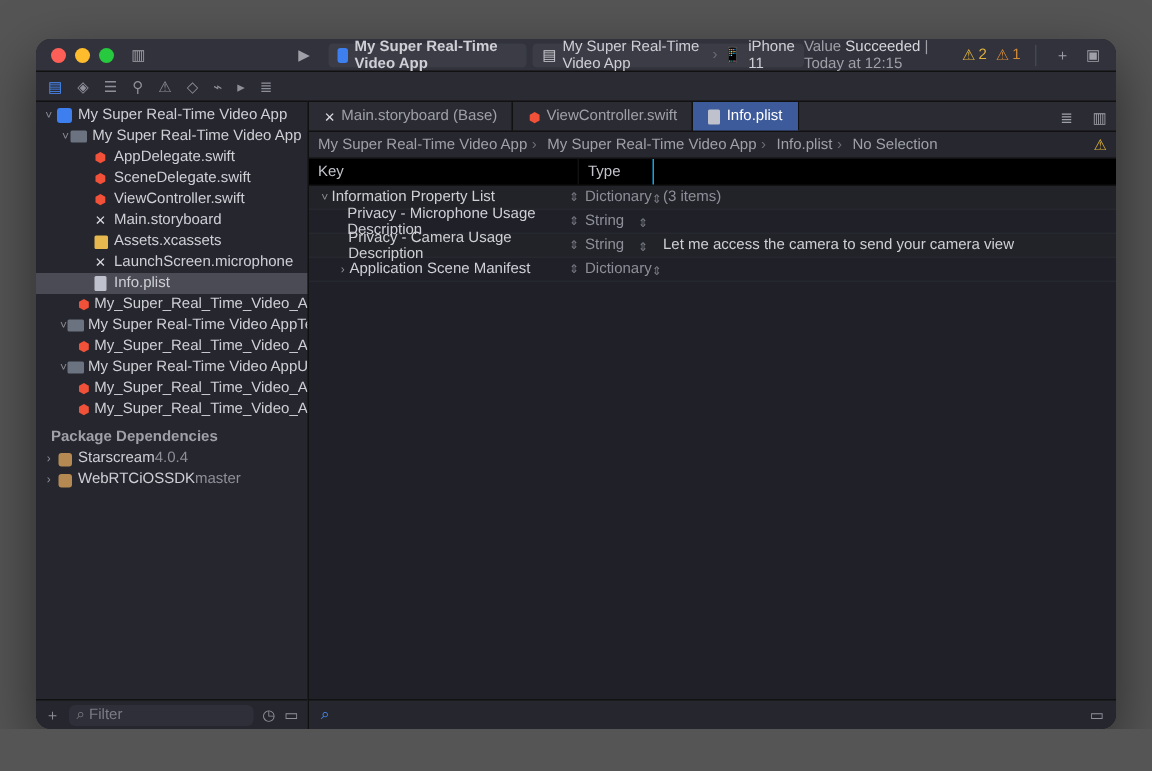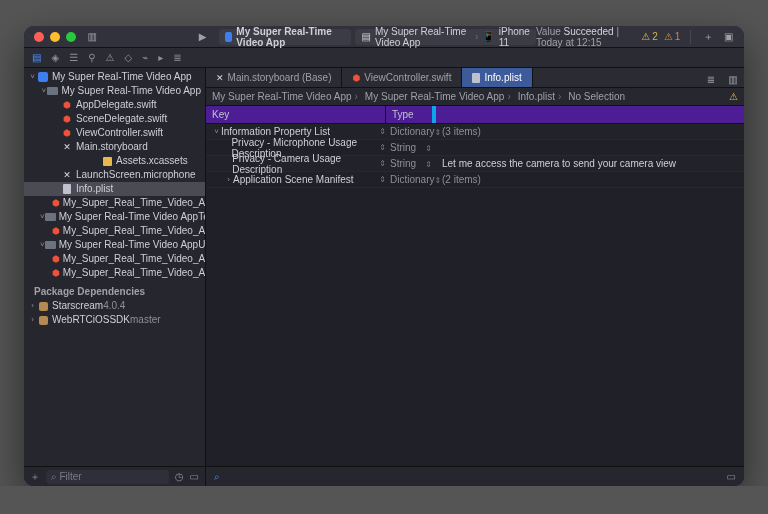--- a/index.html
+++ b/index.html
@@ -50,24 +50,24 @@
   .editor { flex: 1; display: flex; flex-direction: column; min-width: 0; background:#1f2028; }
   .tabs { height: 20px; background: #2a2b33; display: flex; align-items: stretch; border-bottom: 1px solid #111; }
   .tab { display: flex; align-items: center; gap: 4px; padding: 0 10px; border-right: 1px solid #111; color:#9fa0a8; }
   .tab.act { background:#3d5a9a; color:#fff; }
   .tabs .spacer { flex:1; }
   .jump { height: 18px; background: #26272f; border-bottom: 1px solid #111; display: flex; align-items: center; gap: 4px; padding: 0 6px; color:#9fa0a8; }
   .jump .chev::after { content:"›"; margin: 0 3px; color:#6b6c75; }
   .jump .warn-sm { margin-left:auto; color:#e0b23a; }
 
   
-  .phead { height: 18px; display:flex; background:#4c1d95; border-bottom:1px solid #111; }
+  .phead { height: 18px; display:flex; background:#000000; border-bottom:1px solid #111; }
   .col { padding: 3px 6px; color:#c3c4cb; }
   .col.k { width: 180px; border-right:1px solid #111; }
-  .col.t { width: 50px; border-right:4px solid #0ea5e9; }
+  .col.t { width: 50px; border-right:1px solid #0ea5e9; }
   .col.v { flex:1; }
   .prow { height: 16px; display:flex; align-items:center; border-bottom: 1px solid #27282f; }
   .prow:nth-child(odd){ background:#222329; }
   .prow .k { width:180px; padding-left:6px; display:flex; align-items:center; color:#cfd0d6; }
   .prow .t { width:50px; color:#8e8f98; padding-left:4px; display:flex; align-items:flex-end; justify-content:space-between; padding-right:4px; }
   .prow .v { flex:1; color:#cfd0d6; padding-left:6px; }
   .plistarea { flex:1; }
   .efoot { height: 20px; border-top:1px solid #111; background:#25262e; display:flex; align-items:center; padding:0 8px; color:#4a90ff; justify-content:space-between; }
   .udsym { font-size:8px; color:#7b7c85; }
 </style>
@@ -160,21 +160,21 @@
             </span>
             <span>ViewController.swift</span>
           </div>
           <div class="row" style="padding-left: 28px;">
             <span class="disc"></span>
             <span class="ficon">
               <span class="ic-sb">✕</span>
             </span>
             <span>Main.storyboard</span>
           </div>
-          <div class="row" style="padding-left: 28px; margin-left: 40px;">
+          <div class="row" style="padding-left: 28px;">
             <span class="disc"></span>
             <span class="ficon">
               <span class="ic-asset"></span>
             </span>
             <span>Assets.xcassets</span>
           </div>
           <div class="row" style="padding-left: 28px;">
             <span class="disc"></span>
             <span class="ficon">
               <span class="ic-sb">✕</span>
@@ -311,21 +311,20 @@
               <span class="udsym">⇕</span>
             </div>
             <div class="v" style="">Let me access the camera to send your camera view</div>
           </div>
           <div class="prow">
             <div class="k" style="padding-left:18px"><span class="disc">›</span>Application Scene Manifest<span class="udsym" style="margin-left:auto">⇕</span></div>
             <div class="t">
               <span>Dictionary</span>
               <span class="udsym">⇕</span>
             </div>
-            <div class="v" style="color:#8e8f98">(2 items)</div>
           </div>
         </div>
       <div class="efoot">
         <span>⌕</span>
         <span style="color:#8e8f98">▭</span>
       </div>
     </div>
   </div>
 </div>
 

